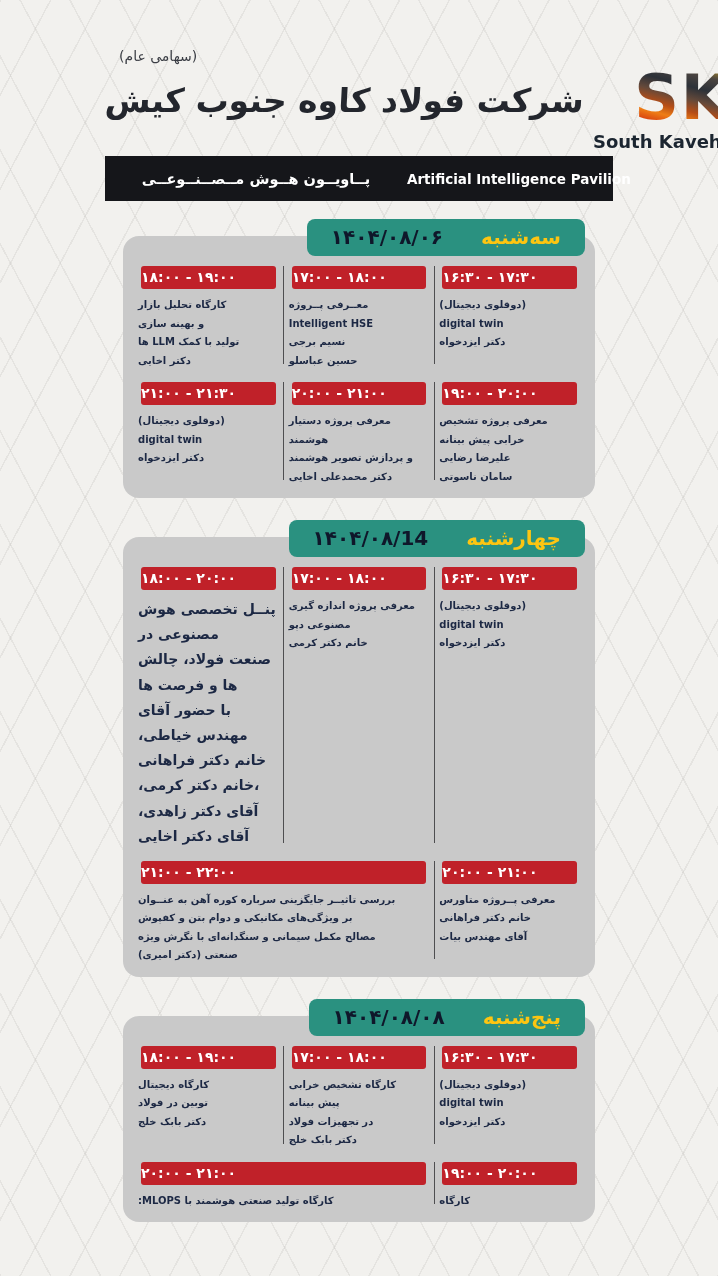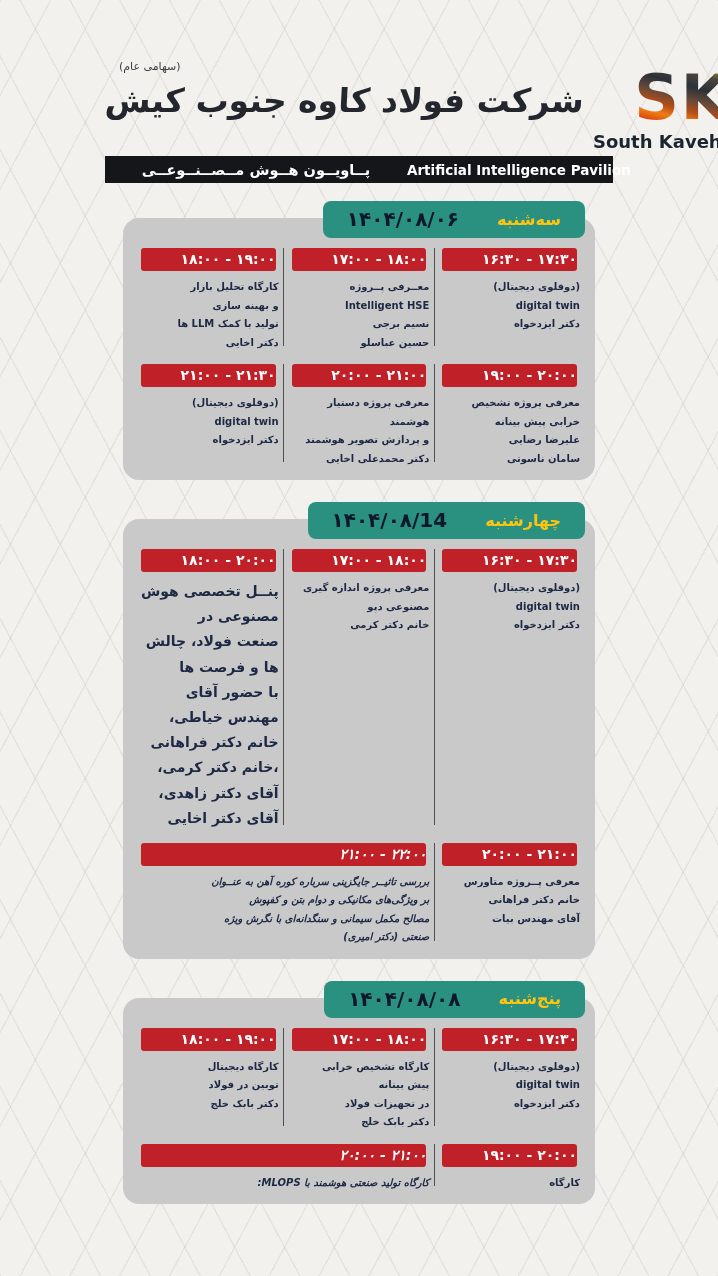--- a/index.html
+++ b/index.html
@@ -12,56 +12,56 @@
     font-family:"DejaVu Sans", sans-serif;
     background-color:var(--bg);
     background-image:
       repeating-linear-gradient(118deg, rgba(190,188,184,.25) 0 1.5px, transparent 1.5px 44px),
       repeating-linear-gradient(62deg, rgba(190,188,184,.25) 0 1.5px, transparent 1.5px 44px);
   }
   
   .header{width:508px; margin:0 auto; padding-top:44px;}
   .header-top{display:flex; align-items:stretch; height:112px;}
   .brand-fa{flex:1; position:relative; display:flex; align-items:center; justify-content:center;}
-  .sahami{position:absolute; top:16px; left:14px; font-size:11px; color:#3a3d44; direction:rtl;}
+  .sahami{position:absolute; top:4px; left:14px; font-size:14px; color:#3a3d44; direction:rtl;}
   .calligraphy{font-size:33px; font-weight:bold; color:#23262d; direction:rtl; transform:skewX(-3deg); white-space:nowrap;}
   .vbar{width:6px; background:#15161a; margin:6px 14px 4px 10px;}
   .brand-en{width:196px; display:flex; flex-direction:column; justify-content:flex-end; align-items:center;}
   .sks-big{
     font-size:62px; font-weight:900; line-height:.95; letter-spacing:2px; font-family:"DejaVu Sans", sans-serif;
     background:linear-gradient(195deg,#e8a21a 0%,#caa21f 12%,#4a4440 28%,#2c3138 42%,#64493a 55%,#b64d16 68%,#ee7d15 78%,#d94410 88%,#7e1d0c 100%);
     -webkit-background-clip:text; background-clip:text; color:transparent;
   }
   .company-en{font-size:18px; font-weight:bold; color:#1b2530; white-space:nowrap; padding:3px 0 4px;}
-  .header-strip{display:flex; background:var(--strip); color:#fff; height:27px; align-items:center;}
+  .header-strip{display:flex; background:var(--strip); color:#fff; height:45px; align-items:center;}
   .strip-fa{flex:1; text-align:center; font-size:14.5px; font-weight:bold; direction:rtl; letter-spacing:.5px;}
   .strip-en{width:206px; text-align:center; font-size:13.5px; font-weight:bold; white-space:nowrap;}
   
   .main{width:472px; margin:0 auto; padding-top:18px;}
   .day-section{margin-bottom:22px;}
   .day-badge{
     direction:rtl; display:flex; align-items:center; gap:38px;
     width:max-content; background:var(--teal); border-radius:8px;
     padding:6px 24px 7px; margin-left:auto; margin-right:10px;
     position:relative; z-index:2;
   }
-  .day-name{color:var(--yellow); font-size:16px; font-weight:bold; white-space:nowrap;}
+  .day-name{color:var(--yellow); font-size:20px; font-weight:bold; white-space:nowrap;}
   .day-date{color:#0f172a; font-size:20px; font-weight:bold; direction:ltr; letter-spacing:1px;}
   .day-card{
     background:var(--card); border-radius:16px; margin-top:-20px;
     padding:30px 10px 12px; position:relative; z-index:1;
   }
   .rows{display:flex; flex-direction:column; gap:12px;}
   .row{display:grid; grid-template-columns:repeat(3,1fr); direction:rtl;}
-  .cell{position:relative; padding:0 5px; text-align:right;}
+  .cell{position:relative; padding:0 5px; text-align:left;}
   .cell + .cell::before{
     content:""; position:absolute; inset-inline-start:-0.75px; top:0;
     height:calc(100% - 6px); width:1.5px; background:#4e4e50;
   }
-  .cell.wide{grid-column:span 2;font-style:italic;}
+  .cell.wide{grid-column:span 2;}
   .time-bar{
     background:var(--red); color:#fff; font-size:14px; font-weight:bold;
     border-radius:3px; padding:3px 0 4px; direction:ltr; margin:0 3px 7px; letter-spacing:.5px;
   }
   .lines{color:var(--navy); font-weight:bold; font-size:10px; line-height:1.85; direction:rtl;}
   .line{display:block;}
   .cell.dense .lines{font-size:14px; line-height:1.8;}
 </style>
 </head>
 <body>

